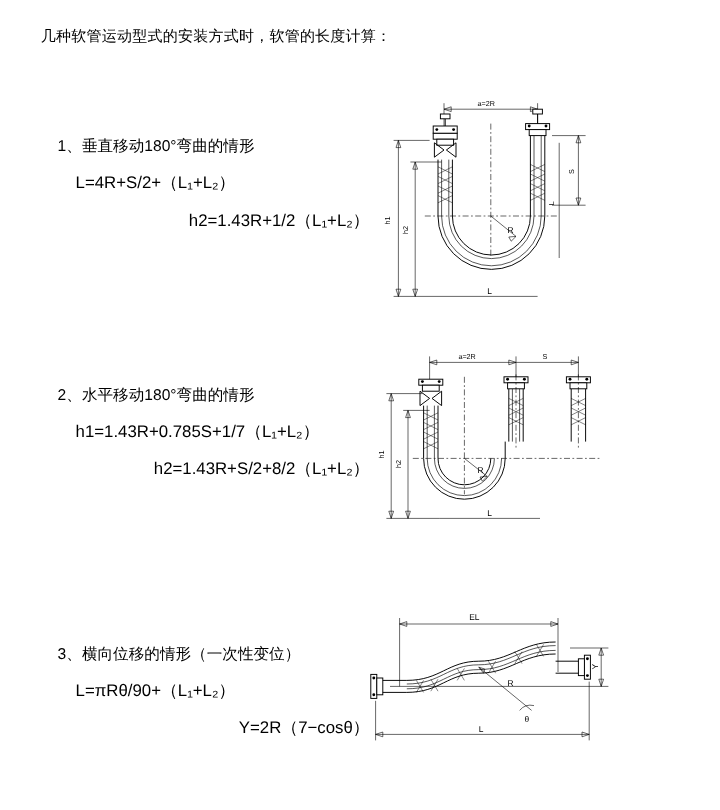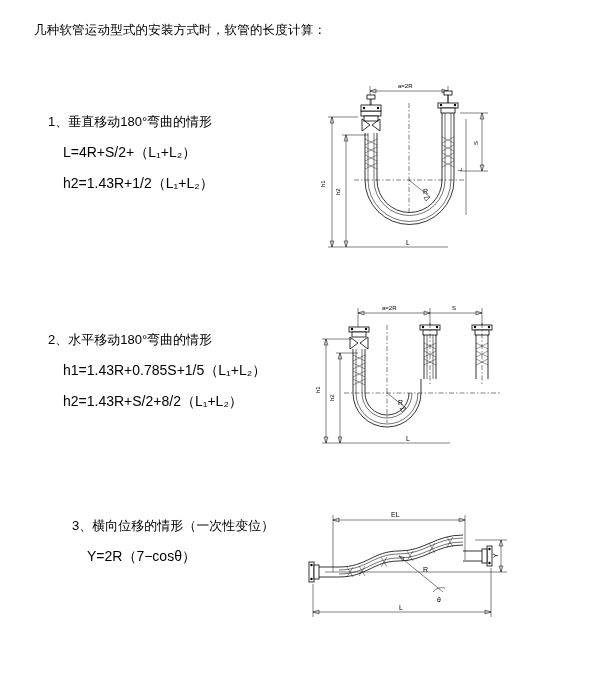--- a/index.html
+++ b/index.html
@@ -25,42 +25,42 @@
     left: 34px;
     top: 22px;
     font-size: 12.5px;
     letter-spacing: 0.2px;
     white-space: nowrap;
   }
   .section {
     position: absolute;
   }
   .sec1 { left: 0; top: 75px; width: 600px; height: 190px; }
-  .sec2 { left: 0; top: 293px; width: 600px; height: 180px; }
+  .sec2 { left: 0; top: 282px; width: 600px; height: 180px; }
   .sec3 { left: 0; top: 500px; width: 600px; height: 140px; }
 
   .textblock {
     position: absolute;
     left: 48px;
     top: 38px;
     width: 260px;
   }
-  .sec3 .textblock { top: 17px; margin-left: 24px; }
+  .sec3 .textblock { top: 36px; }
   .title-line {
     font-size: 13px;
     white-space: nowrap;
     margin-bottom: 13px;
   }
   .formula {
     font-size: 14px;
     white-space: nowrap;
     margin-left: 15px;
     margin-bottom: 13px;
   }
-  .formula:last-child { margin-bottom: 0; }
+  .formula:last-child { margin-bottom: 0; text-align: right; }
 
   .figure {
     position: absolute;
   }
   .fig1 { left: 310px; top: 0px; }
   .fig2 { left: 310px; top: 0px; }
   .fig3 { left: 295px; top: 0px; }
 
   svg { display: block; }
   .ln { stroke: #000; stroke-width: 0.8; fill: none; }
@@ -183,21 +183,21 @@
 
         <line class="dim" x1="156" y1="44" x2="156" y2="140"></line>
         <text class="dimtxt" x="152" y="96" transform="rotate(-90 152 96)">L</text>
       </svg>
     </div>
   </div>
 
   <div class="section sec2">
     <div class="textblock">
       <div class="title-line">2、水平移动180°弯曲的情形</div>
-      <div class="formula">h1=1.43R+0.785S+1/5（L₁+L₂）</div>
+      <div class="formula">h1=1.43R+0.785S+1/7（L₁+L₂）</div>
       <div class="formula">h2=1.43R+S/2+8/2（L₁+L₂）</div>
     </div>
 
     <div class="figure fig2">
       <svg width="200" height="175" viewBox="0 0 200 175">
 
         <line class="dim" x1="48" y1="20" x2="120" y2="20"></line>
         <path class="dim" d="M48 20 l6 -2 l0 4 z" fill="#000"></path>
         <path class="dim" d="M120 20 l-6 -2 l0 4 z" fill="#000"></path>
         <line class="dim" x1="48" y1="15" x2="48" y2="42"></line>
@@ -294,20 +294,21 @@
 
         <line class="dim" x1="56" y1="150" x2="140" y2="150"></line>
         <text class="dimtxt2" x="96" y="148">L</text>
       </svg>
     </div>
   </div>
 
   <div class="section sec3">
     <div class="textblock">
       <div class="title-line">3、横向位移的情形（一次性变位）</div>
+      <div class="formula">L=πRθ/90+（L₁+L₂）</div>
       <div class="formula">Y=2R（7−cosθ）</div>
     </div>
 
     <div class="figure fig3">
       <svg width="220" height="130" viewBox="0 0 220 130">
 
         <line class="dim" x1="38" y1="20" x2="170" y2="20"></line>
         <path class="dim" d="M38 20 l6 -2 l0 4 z" fill="#000"></path>
         <path class="dim" d="M170 20 l-6 -2 l0 4 z" fill="#000"></path>
         <line class="dim" x1="38" y1="15" x2="38" y2="72"></line>

